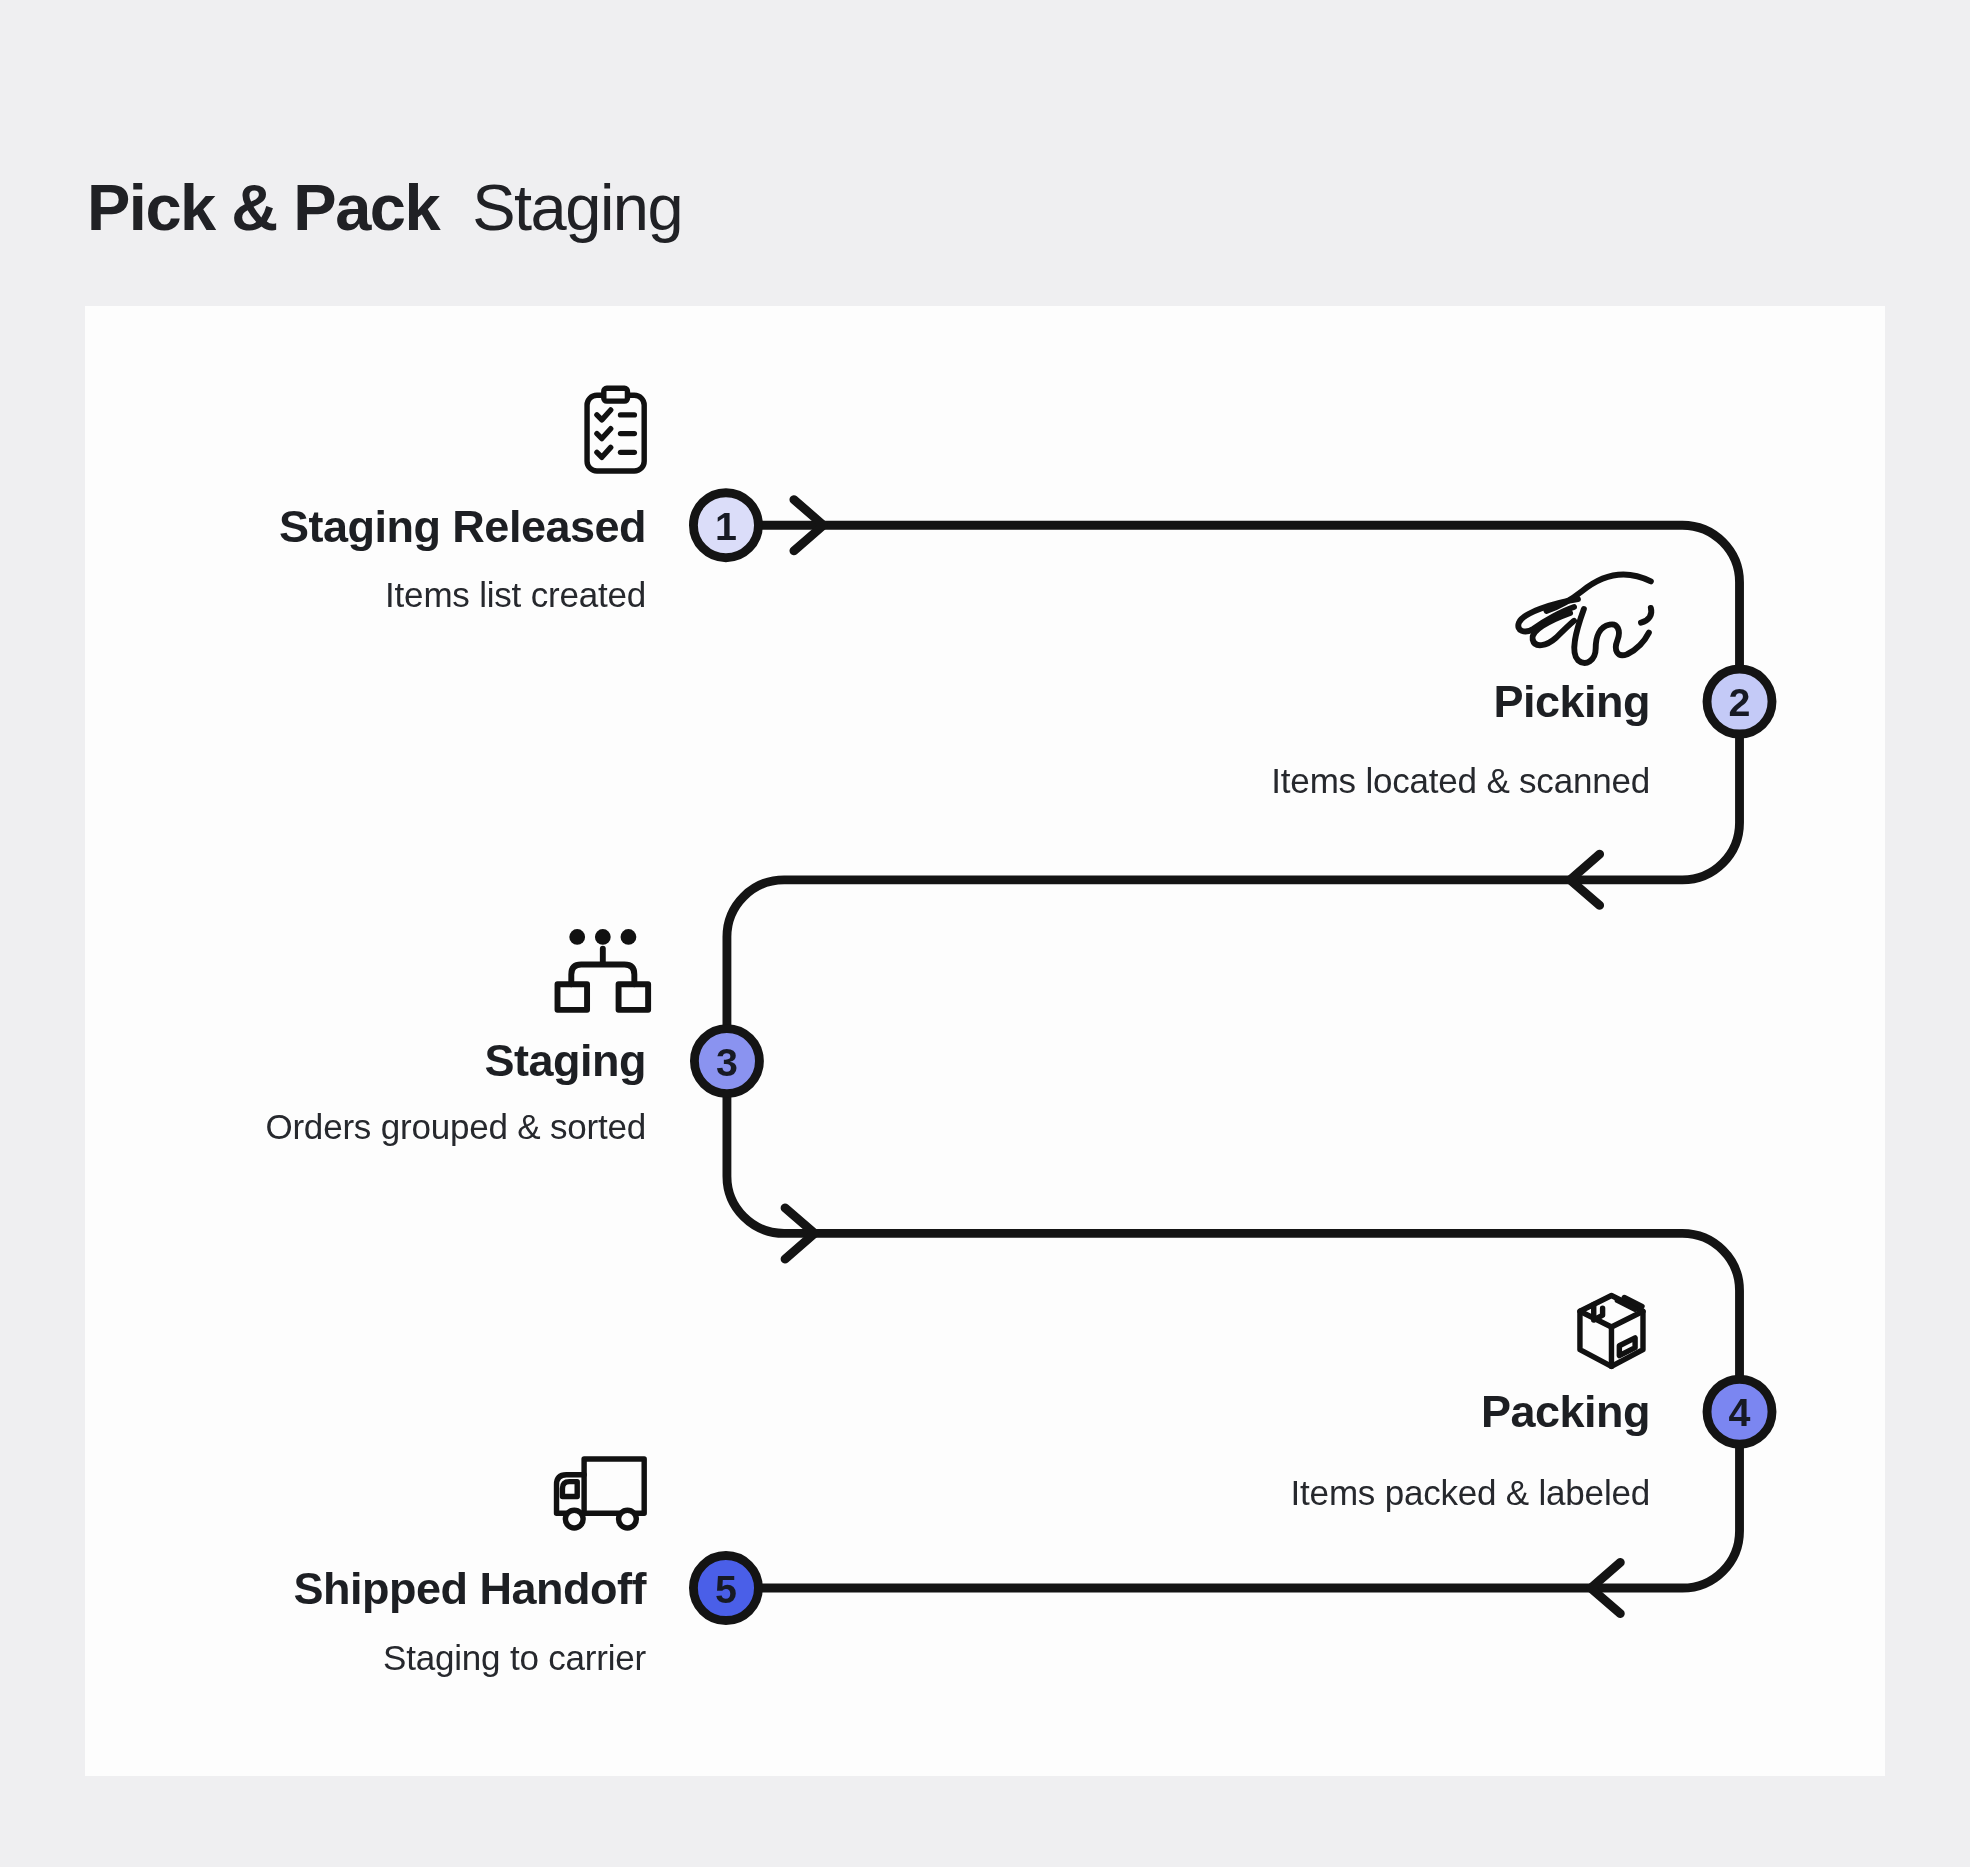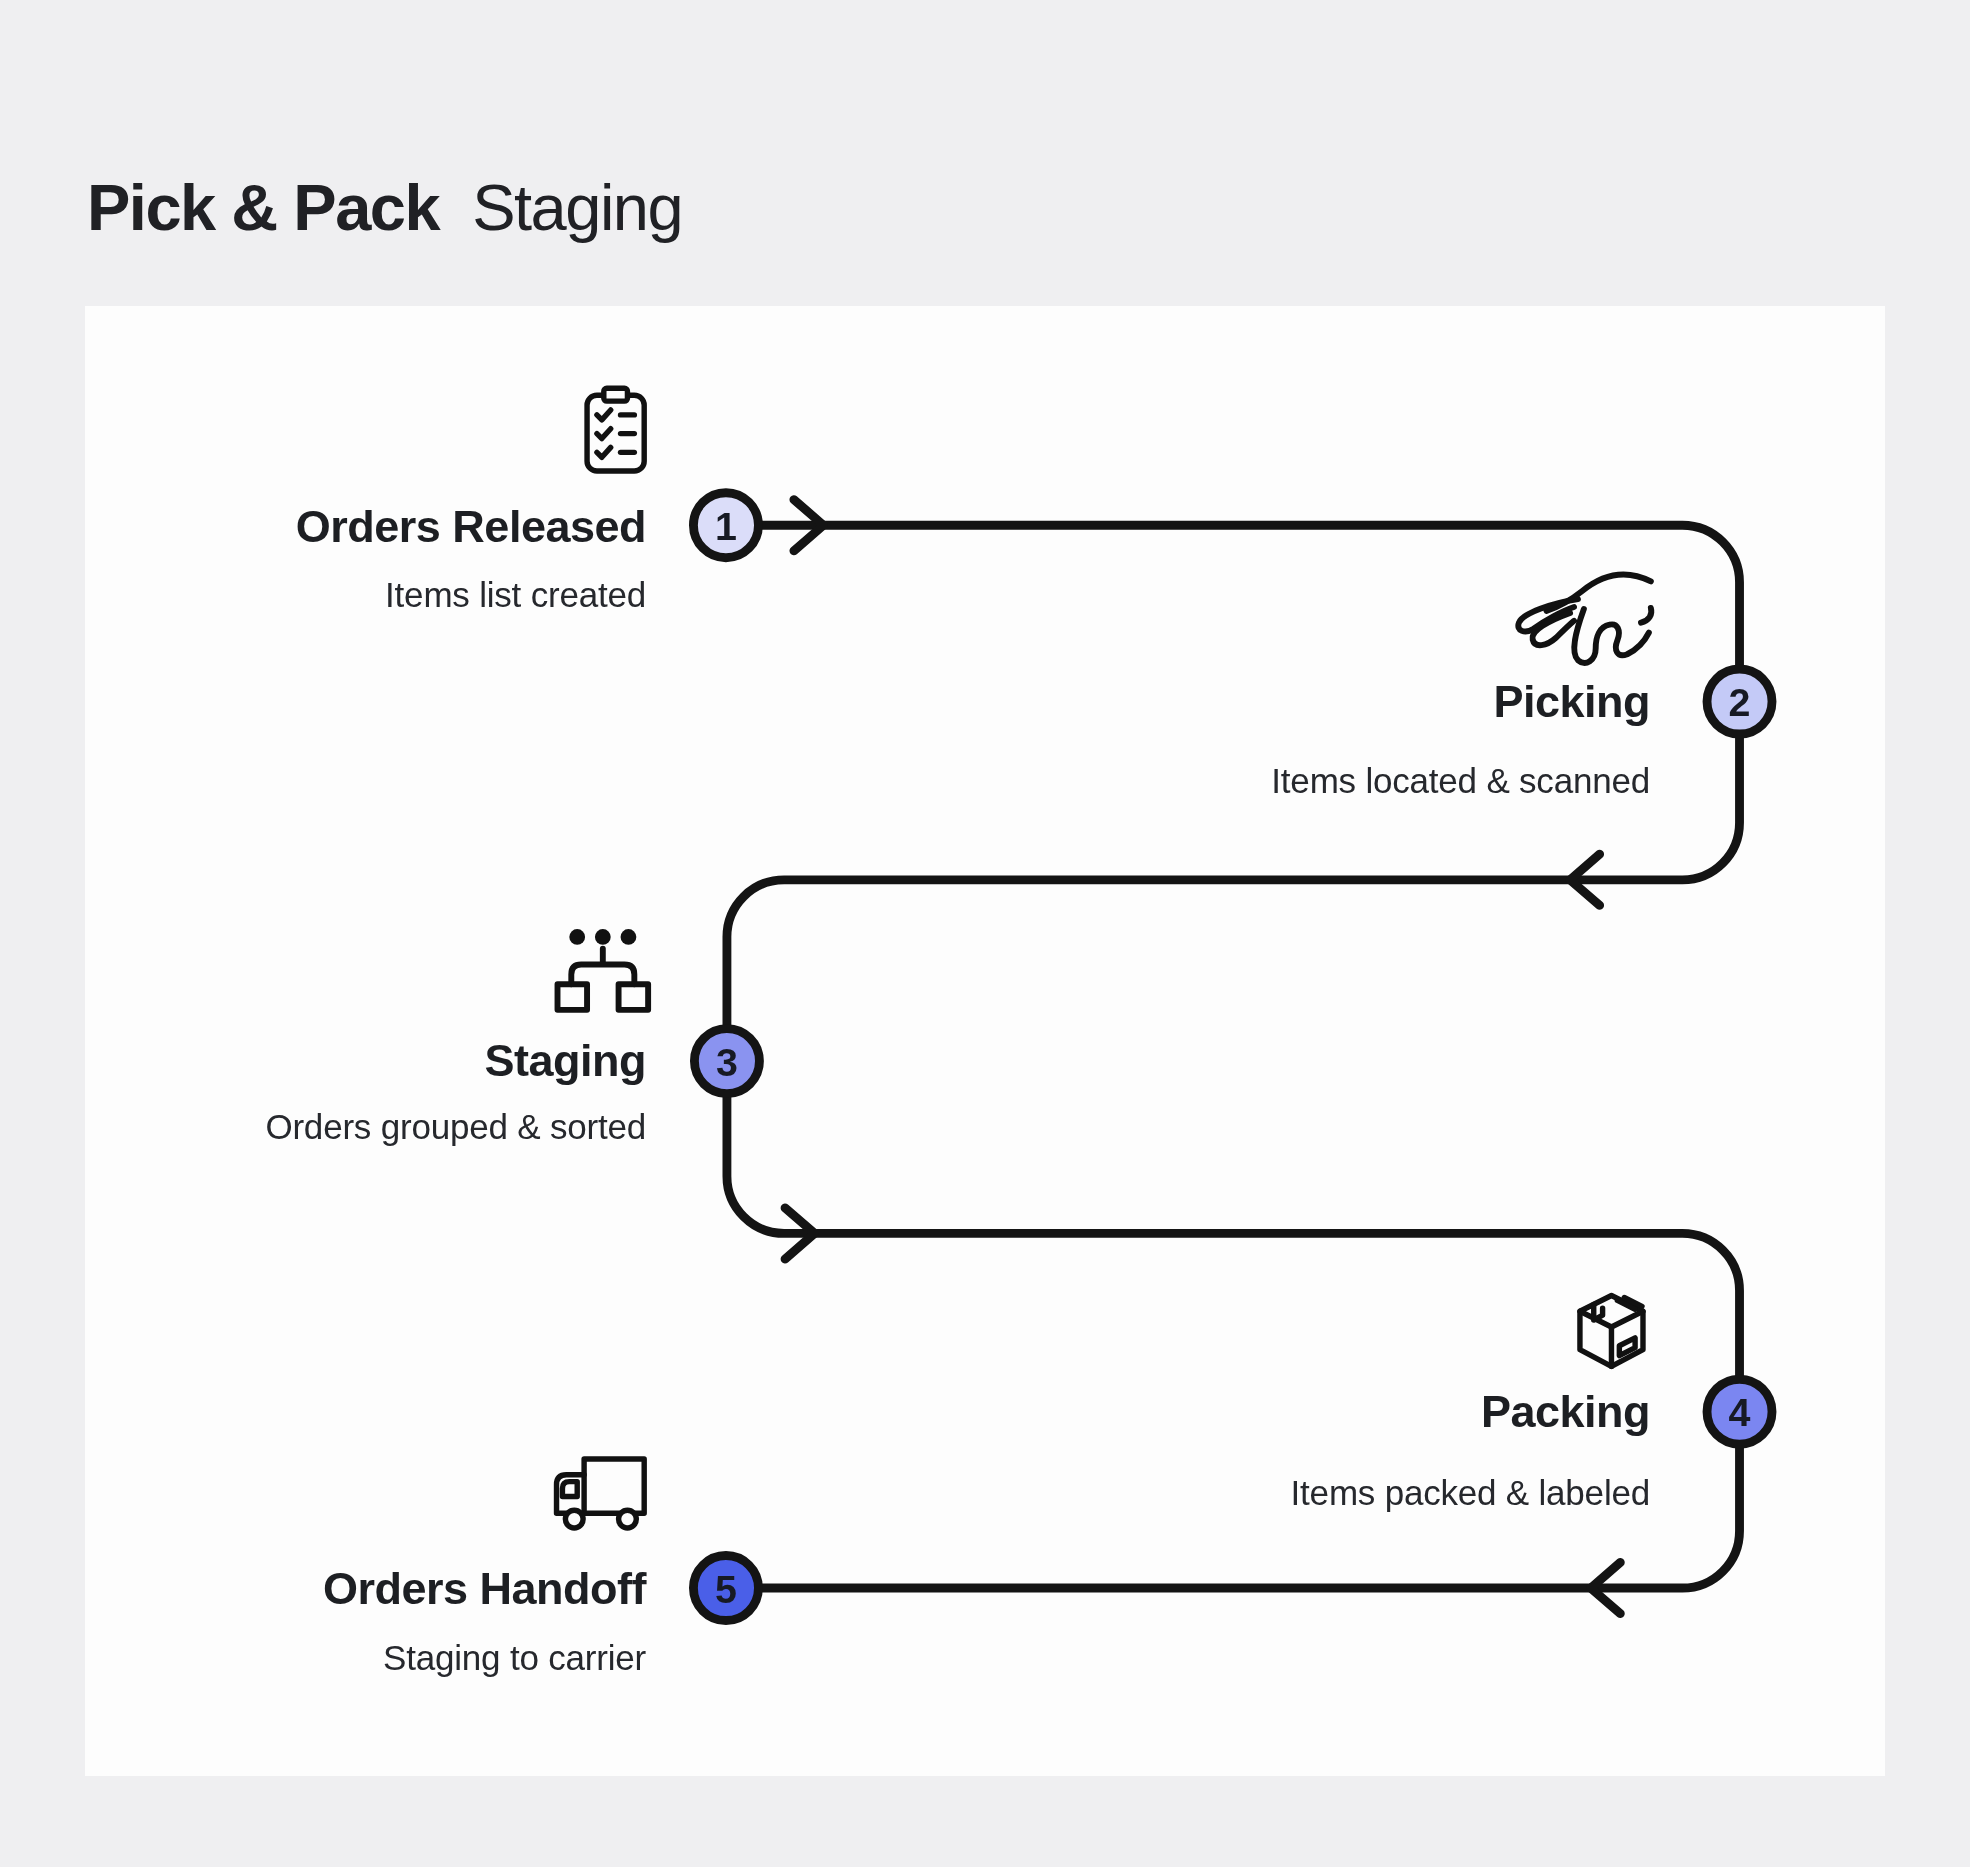--- a/index.html
+++ b/index.html
@@ -117,29 +117,29 @@
 
     <g transform="translate(556,1478)" fill="none" stroke="#111111" stroke-width="5.5" stroke-linecap="round" stroke-linejoin="round">
       <rect x="37" y="3" width="61" height="55"></rect>
       <path d="M37,19 H19 Q9,19 9,29 V58 H37"></path>
       <path d="M15,41 V33 Q15,26 22,26 H30 V41 Z"></path>
       <circle cx="27" cy="64" r="9" fill="#fdfdfd"></circle>
       <circle cx="81" cy="64" r="9" fill="#fdfdfd"></circle>
     </g>
   </svg>
 
-  <div class="step-title col-left" style="top:502px;">Orders Released</div>
+  <div class="step-title col-left" style="top:502px;">Staging Released</div>
   <div class="step-subtitle col-left" style="top:573px;">Items list created</div>
 
   <div class="step-title col-right" style="top:677px;">Picking</div>
   <div class="step-subtitle col-right" style="top:759px;text-align:center;">Items located &amp; scanned</div>
 
   <div class="step-title col-left" style="top:1036px;margin-left:22px;">Staging</div>
   <div class="step-subtitle col-left" style="top:1105px;">Orders grouped &amp; sorted</div>
 
   <div class="step-title col-right" style="top:1387px;">Packing</div>
   <div class="step-subtitle col-right" style="top:1471px;">Items packed &amp; labeled</div>
 
-  <div class="step-title col-left" style="top:1564px;">Orders Handoff</div>
+  <div class="step-title col-left" style="top:1564px;">Shipped Handoff</div>
   <div class="step-subtitle col-left" style="top:1636px;">Staging to carrier</div>
 
 </div>
 
 
 </body></html>

